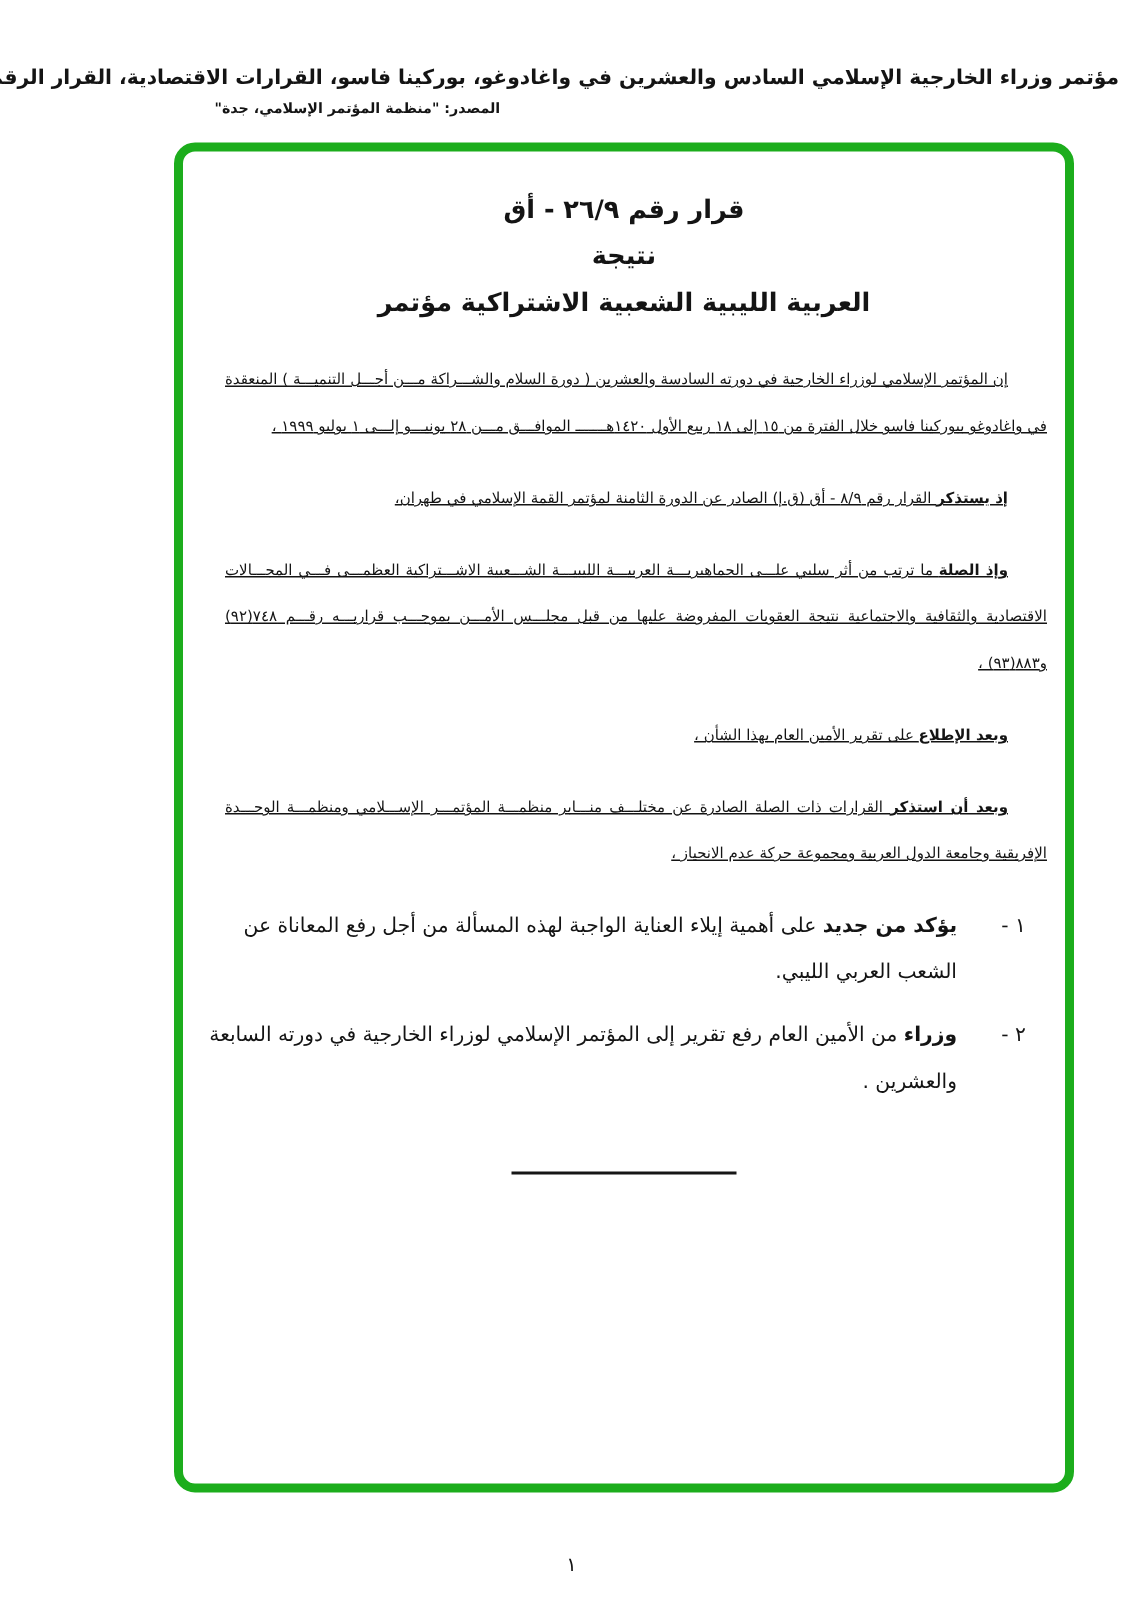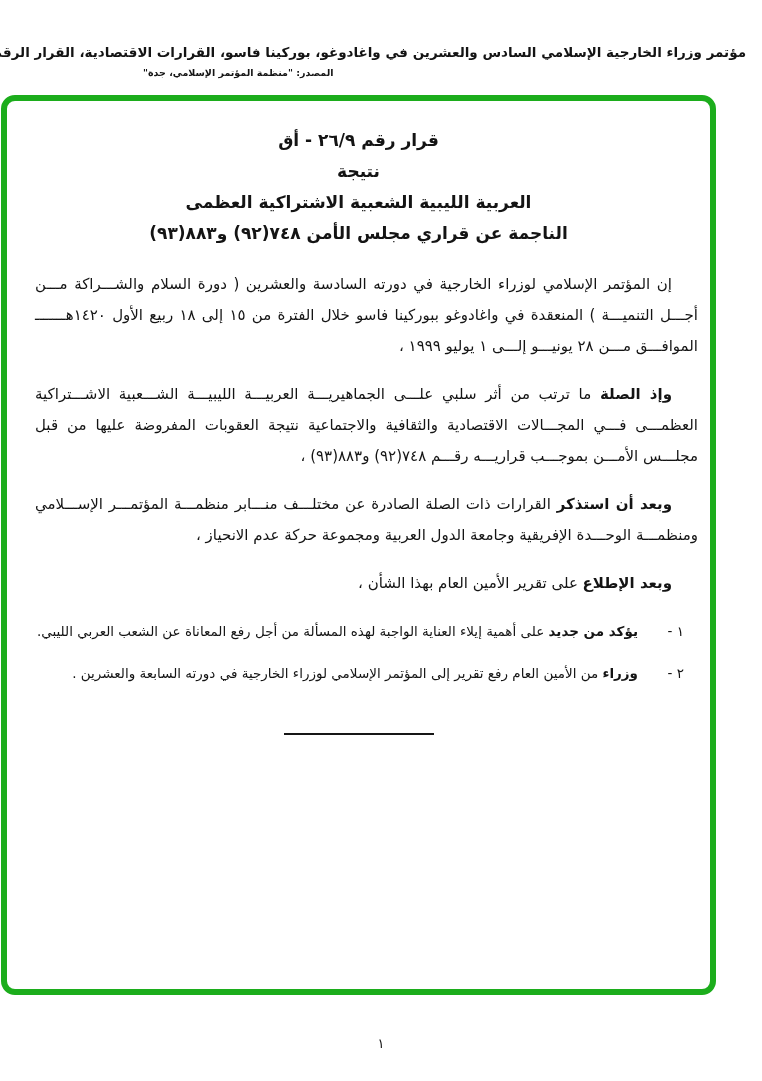--- a/index.html
+++ b/index.html
@@ -24,41 +24,42 @@
     font-size: 9.5px; font-weight: 700;
     margin-top: 7px;
     text-align: left;
     margin-left: 127px;
   }
 
   
   .frame {
     box-sizing: border-box;
     margin: 17px 46px 0 46px;
-    width: 715px; height: 900px;
+    width: 600px; height: 900px;
     border: 6px solid #1cad1c;
     border-radius: 14px;
     padding: 20px 12px 0 12px;
     background: #ffffff;
   }
 
   
   .title-block { text-align: center; margin-top: 4px; }
   .title-block .t {
     font-size: 17px; font-weight: 800; line-height: 31px;
     letter-spacing: 0.2px;
   }
 
   
   .body-text { margin-top: 20px; }
   .para {
     margin: 0 0 17px 16px;
-    font-size: 15px; line-height: 31px;
+    font-size: 10px; line-height: 31px;
     text-align: justify; text-align-last: right;
     text-indent: 26px;
+    text-decoration: underline;
   }
   .lead { font-weight: 700; }
 
   .items { margin-top: 6px; }
   .item { display: flex; margin: 0 0 11px 0; }
   .item .marker {
     flex: 0 0 30px;
     font-size: 13.5px; line-height: 31px;
     white-space: nowrap;
     padding-right: 14px;
@@ -91,35 +92,35 @@
   <div class="doc-header">
     <div class="h1">مؤتمر وزراء الخارجية الإسلامي السادس والعشرين في واغادوغو، بوركينا فاسو، القرارات الاقتصادية، القرار الرقم ٢٦/٩-أق</div>
     <div class="h2">المصدر:  "منظمة المؤتمر الإسلامي، جدة"</div>
   </div>
 
   <div class="frame" style="border-color: rgb(28, 173, 28);">
 
     <div class="title-block">
       <div class="t">قرار رقم ٢٦/٩ - أق</div>
       <div class="t">نتيجة</div>
-      <div class="t">العربية الليبية الشعبية الاشتراكية العظمى</div>
-      <div class="t">الناجمة عن قراري مجلس الأمن ٧٤٨(٩٢) و٨٨٣(٩٣)</div>
+      <div class="t">العربية الليبية الشعبية الاشتراكية مؤتمر</div>
     </div>
 
     <div class="body-text">
 
       <p class="para"><span class="lead"></span><span>إن المؤتمر الإسلامي لوزراء الخارجية في دورته السادسة والعشرين ( دورة السلام والشـــراكة مـــن أجـــل التنميـــة ) المنعقدة في واغادوغو ببوركينا فاسو خلال الفترة من ١٥ إلى ١٨ ربيع الأول ١٤٢٠هـــــــ الموافـــق مـــن ٢٨ يونيـــو إلـــى ١ يوليو ١٩٩٩ ،</span></p>
 
+      <p class="para"><span class="lead">إذ يستذكر</span><span> القرار رقم ٨/٩ - أق (ق.إ) الصادر عن الدورة الثامنة لمؤتمر القمة الإسلامي في طهران،</span></p>
 
 
       <p class="para"><span class="lead">وإذ الصلة</span><span> ما ترتب من أثر سلبي علـــى الجماهيريـــة العربيـــة الليبيـــة الشـــعبية الاشـــتراكية العظمـــى فـــي المجـــالات الاقتصادية والثقافية والاجتماعية نتيجة العقوبات المفروضة عليها من قبل مجلـــس الأمـــن بموجـــب قراريـــه رقـــم ٧٤٨(٩٢) و٨٨٣(٩٣) ،</span></p>
 
+      <p class="para"><span class="lead">وبعد الإطلاع</span><span> على تقرير الأمين العام بهذا الشأن ،</span></p>
+
       <p class="para"><span class="lead">وبعد أن استذكر</span><span> القرارات ذات الصلة الصادرة عن مختلـــف منـــابر منظمـــة المؤتمـــر الإســـلامي ومنظمـــة الوحـــدة الإفريقية وجامعة الدول العربية ومجموعة حركة عدم الانحياز ،</span></p>
-
-      <p class="para"><span class="lead">وبعد الإطلاع</span><span> على تقرير الأمين العام بهذا الشأن ،</span></p>
 
       <div class="items">
         <div class="item">
           <span class="marker">١ -</span>
           <span class="itext"><span class="lead">يؤكد من جديد</span><span> على أهمية إيلاء العناية الواجبة لهذه المسألة من أجل رفع المعاناة عن الشعب العربي الليبي.</span></span>
         </div>
         <div class="item">
           <span class="marker">٢ -</span>
           <span class="itext"><span class="lead">وزراء</span><span> من الأمين العام رفع تقرير إلى المؤتمر الإسلامي لوزراء الخارجية في دورته السابعة والعشرين .</span></span>
         </div>

